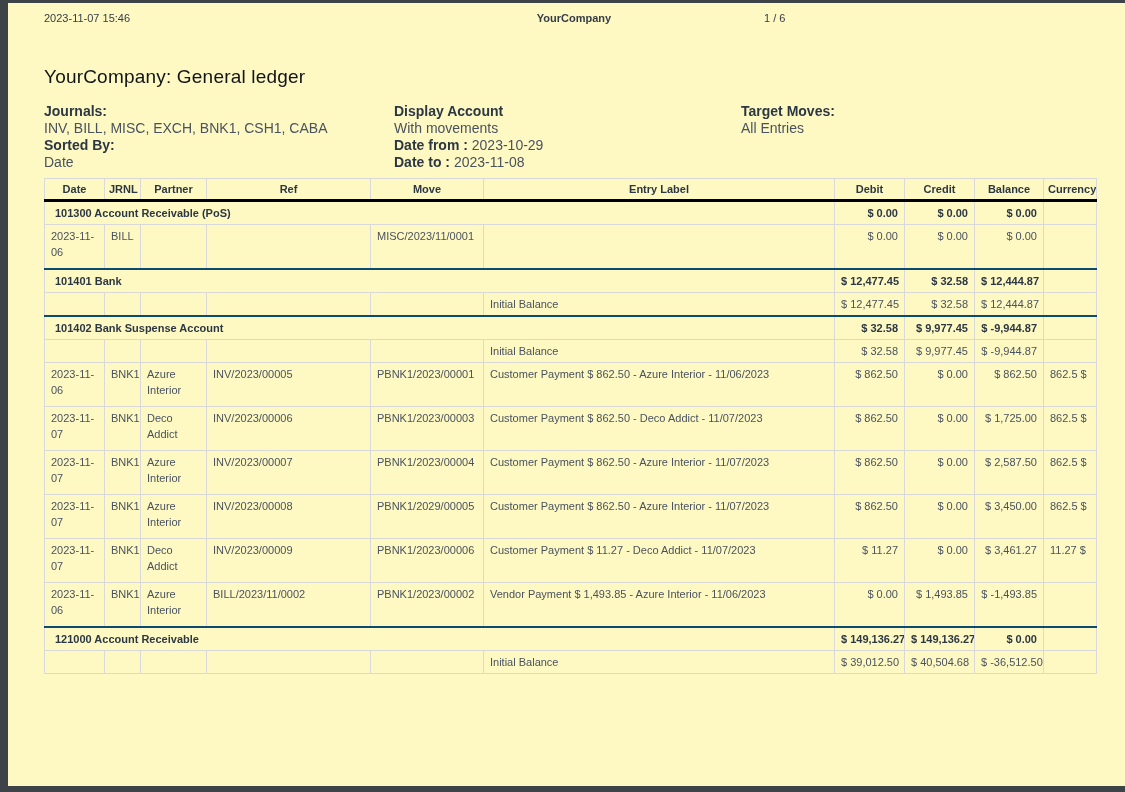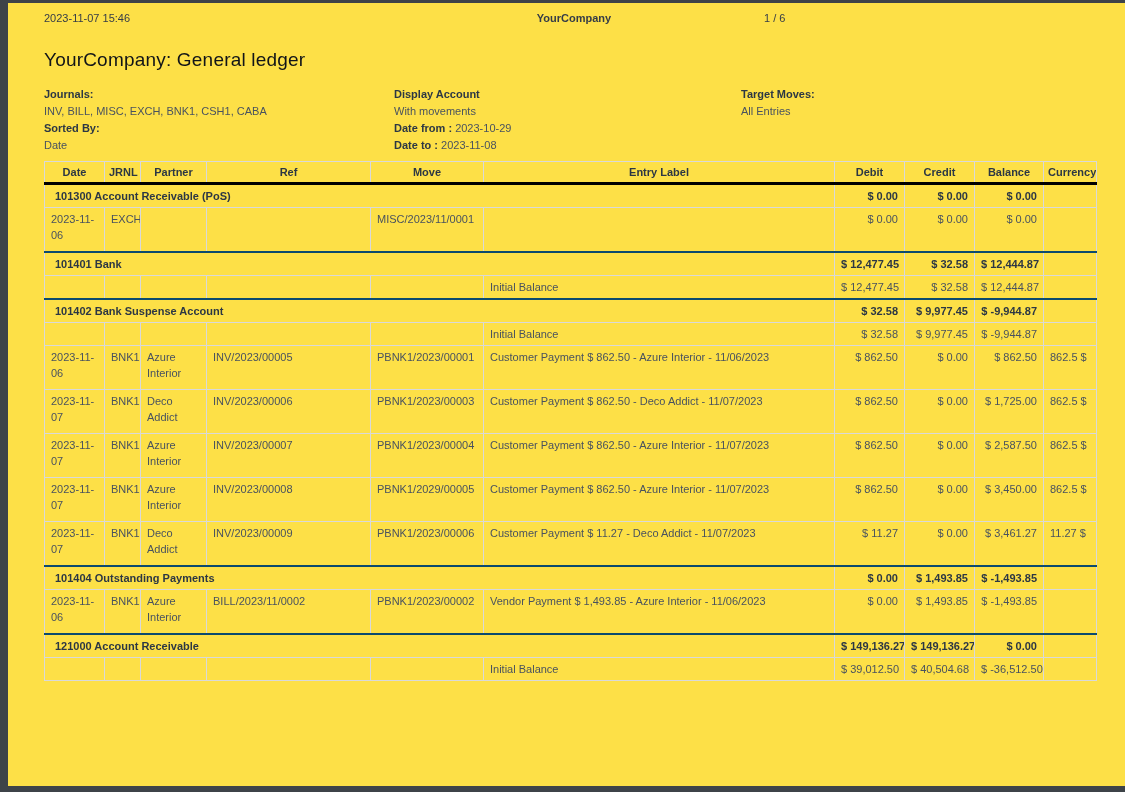--- a/index.html
+++ b/index.html
@@ -9,33 +9,33 @@
     font-family: "Liberation Sans", "DejaVu Sans", sans-serif;
     color: #49525f;
     overflow: hidden;
     position: relative;
   }
   
   .frame-top    { position: absolute; left: 0; top: 0; width: 1125px; height: 3px;  background: #3e4348; }
   .frame-left   { position: absolute; left: 0; top: 0; width: 8px;   height: 792px; background: #3e4348; }
   .frame-bottom { position: absolute; left: 0; top: 786px; width: 1125px; height: 6px; background: #3e4348; }
 
-  .page { position: absolute; left: 8px; top: 3px; width: 1117px; height: 783px; background: #fde047; padding: 7px 21px 0 36px; }
+  .page { position: absolute; left: 8px; top: 3px; width: 1117px; height: 783px; background: #fef9c3; padding: 7px 21px 0 36px; }
 
   
   .report-header { display: flex; align-items: baseline; font-size: 11px; color: #353c47; margin-top: 2px; }
   .report-header .left  { width: 340px; }
   .report-header .center{ flex: 1; text-align: center; font-weight: bold; }
   .report-header .right { width: 340px; text-align: left; padding-right: 16px; }
 
   
-  .report-title { margin-top: 25px; font-size: 19px; font-weight: 400; color: #111418; letter-spacing: 0.2px; }
-
-  
-  .filters { display: flex; margin-top: 15px; font-size: 11px; line-height: 17px; }
+  .report-title { margin-top: 42px; font-size: 19px; font-weight: 400; color: #111418; letter-spacing: 0.2px; }
+
+  
+  .filters { display: flex; margin-top: 15px; font-size: 14px; line-height: 17px; }
   .filters .col-1 { width: 350px; }
   .filters .col-2 { width: 347px; }
   .filters .col-3 { flex: 1; }
   .bold { font-weight: 700; color: #2c3744; }
 
   
   table.ledger { border-collapse: collapse; table-layout: fixed; width: 1052px; margin-top: 7px; font-size: 11px; }
   table.ledger th, table.ledger td { border: 1px solid #d9d9d9; padding: 3px 6px; vertical-align: top; line-height: 16px; overflow: hidden; }
   table.ledger thead th { border-bottom: 3px solid #000; font-weight: 700; color: #2c3744; text-align: center; padding: 2px 4px; }
   col.w-date { width: 60px; }  col.w-jrnl { width: 36px; }  col.w-partner { width: 66px; }
@@ -114,21 +114,21 @@
     <tbody>
         <tr class="account-row">
           <td class="account-label" colspan="6">101300 Account Receivable (PoS)</td>
           <td class="num">$ 0.00</td>
           <td class="num">$ 0.00</td>
           <td class="num">$ 0.00</td>
           <td></td>
         </tr>
         <tr class="entry-row tall">
           <td>2023-11-06</td>
-          <td>EXCH</td>
+          <td>BILL</td>
           <td></td>
           <td></td>
           <td>MISC/2023/11/0001</td>
           <td></td>
           <td class="num">$ 0.00</td>
           <td class="num">$ 0.00</td>
           <td class="num">$ 0.00</td>
           <td></td>
         </tr>
         <tr class="account-row">
@@ -222,27 +222,20 @@
           <td>BNK1</td>
           <td>Deco Addict</td>
           <td>INV/2023/00009</td>
           <td>PBNK1/2023/00006</td>
           <td>Customer Payment $ 11.27 - Deco Addict - 11/07/2023</td>
           <td class="num">$ 11.27</td>
           <td class="num">$ 0.00</td>
           <td class="num">$ 3,461.27</td>
           <td>11.27 $</td>
         </tr>
-        <tr class="account-row">
-          <td class="account-label" colspan="6">101404 Outstanding Payments</td>
-          <td class="num">$ 0.00</td>
-          <td class="num">$ 1,493.85</td>
-          <td class="num">$ -1,493.85</td>
-          <td></td>
-        </tr>
         <tr class="entry-row tall">
           <td>2023-11-06</td>
           <td>BNK1</td>
           <td>Azure Interior</td>
           <td>BILL/2023/11/0002</td>
           <td>PBNK1/2023/00002</td>
           <td>Vendor Payment $ 1,493.85 - Azure Interior - 11/06/2023</td>
           <td class="num">$ 0.00</td>
           <td class="num">$ 1,493.85</td>
           <td class="num">$ -1,493.85</td>

